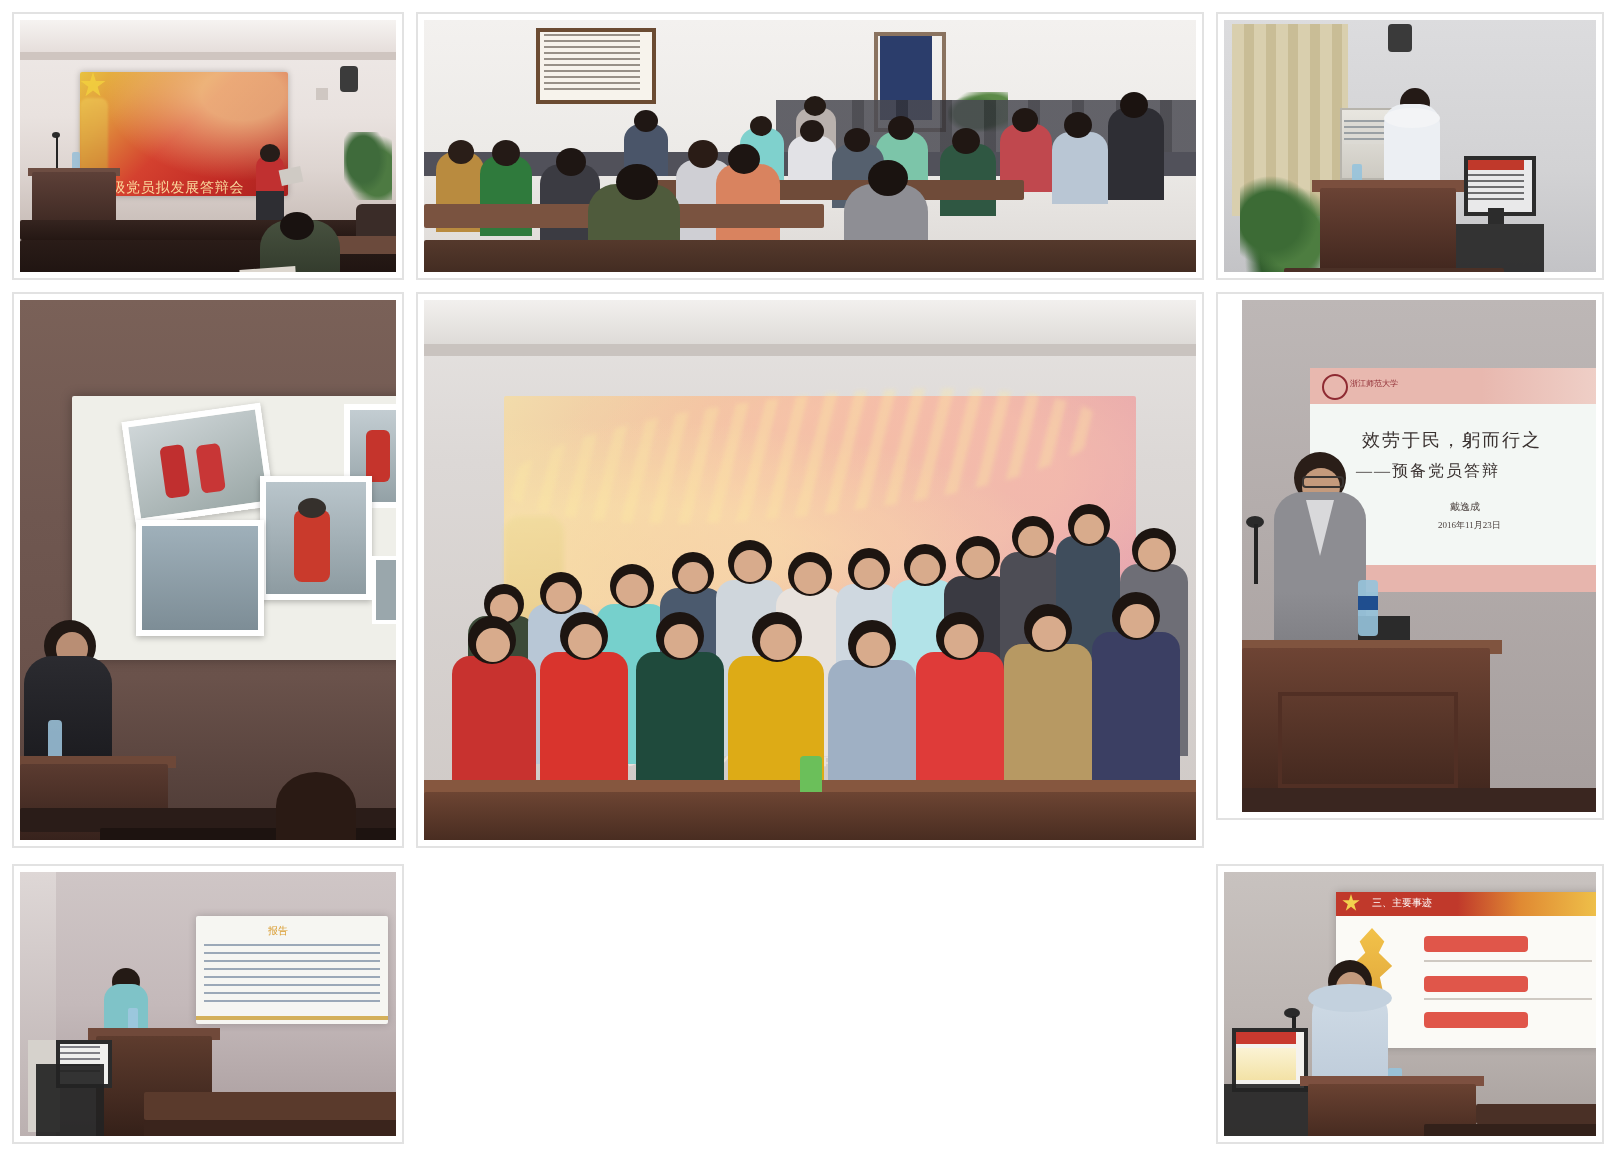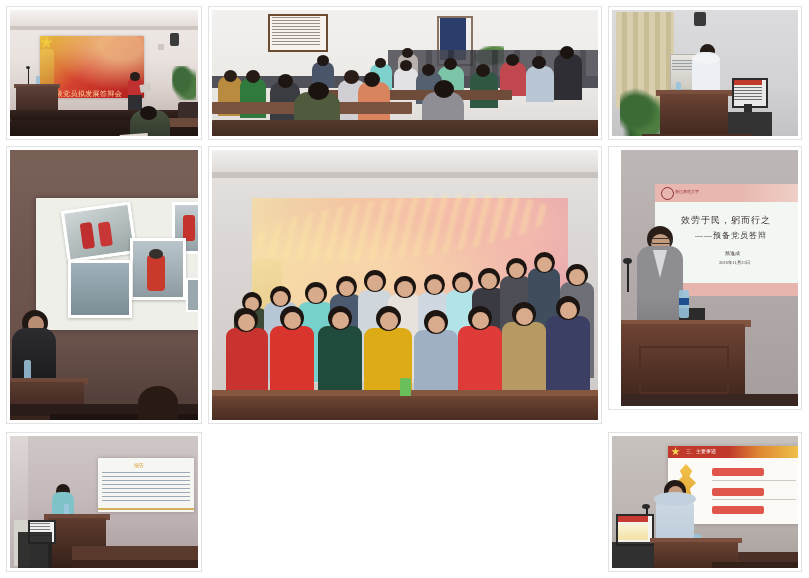--- a/index.html
+++ b/index.html
@@ -196,21 +196,21 @@
   #c5 .fc{border-radius:50%;background:#d8ab8c;}
 
   
   #c6{left:608px;top:146px;width:194px;height:264px;padding-left:12px;}
   #c6 .wall{background:linear-gradient(180deg,#bdb7b6 0%,#b4adac 40%,#a69e9d 100%);}
   #c6 .scr6{left:34px;top:34px;width:156px;height:112px;background:linear-gradient(180deg,#f3f7f4 0 88%,#e7b5ad 88% 100%);}
   #c6 .scr6top{left:34px;top:34px;width:156px;height:18px;background:linear-gradient(90deg,#e8b8af 0 55%,#f0d4cc 100%);}
   #c6 .logo6{left:40px;top:37px;width:11px;height:11px;border:1.5px solid #8e2a32;border-radius:50%;}
   #c6 .logo6t{left:54px;top:39px;font-size:4px;color:#8e2a32;font-family:"Liberation Serif",serif;}
   #c6 .t1{left:60px;top:64px;font-size:9px;color:#3a3230;font-family:"Liberation Serif",serif;letter-spacing:1px;filter:blur(.2px);}
-  #c6 .t2{left:74px;top:80px;font-size:8px;color:#3a3230;font-family:"Liberation Serif",serif;letter-spacing:1px;filter:blur(.2px);}
+  #c6 .t2{left:57px;top:80px;font-size:8px;color:#3a3230;font-family:"Liberation Serif",serif;letter-spacing:1px;filter:blur(.2px);}
   #c6 .t3{left:104px;top:100px;font-size:5px;color:#4a403d;font-family:"Liberation Serif",serif;}
   #c6 .t4{left:98px;top:110px;font-size:4.5px;color:#4a403d;font-family:"Liberation Serif",serif;}
   #c6 .man{left:16px;top:96px;width:46px;height:86px;background:linear-gradient(180deg,#8d8d92 0 58%,#7b7b80 100%);border-radius:14px 14px 2px 2px;}
   #c6 .manV{left:32px;top:100px;width:14px;height:28px;background:#d9d9db;clip-path:polygon(0 0,100% 0,50% 100%);}
   #c6 .manh{left:26px;top:76px;width:26px;height:26px;background:#2a1e18;border-radius:50%;}
   #c6 .manf{left:30px;top:84px;width:19px;height:19px;background:#c49a7c;border-radius:50%;}
   #c6 .glass{left:30px;top:88px;width:19px;height:4px;border:1px solid #3a3532;border-radius:2px;}
   #c6 .mic6{left:6px;top:112px;width:2px;height:30px;background:#232323;}
   #c6 .mic6b{left:2px;top:108px;width:9px;height:6px;background:#2a2a2a;border-radius:50%;}
   #c6 .btl6{left:58px;top:140px;width:10px;height:28px;background:rgba(150,195,220,.9);border-radius:2px;}

